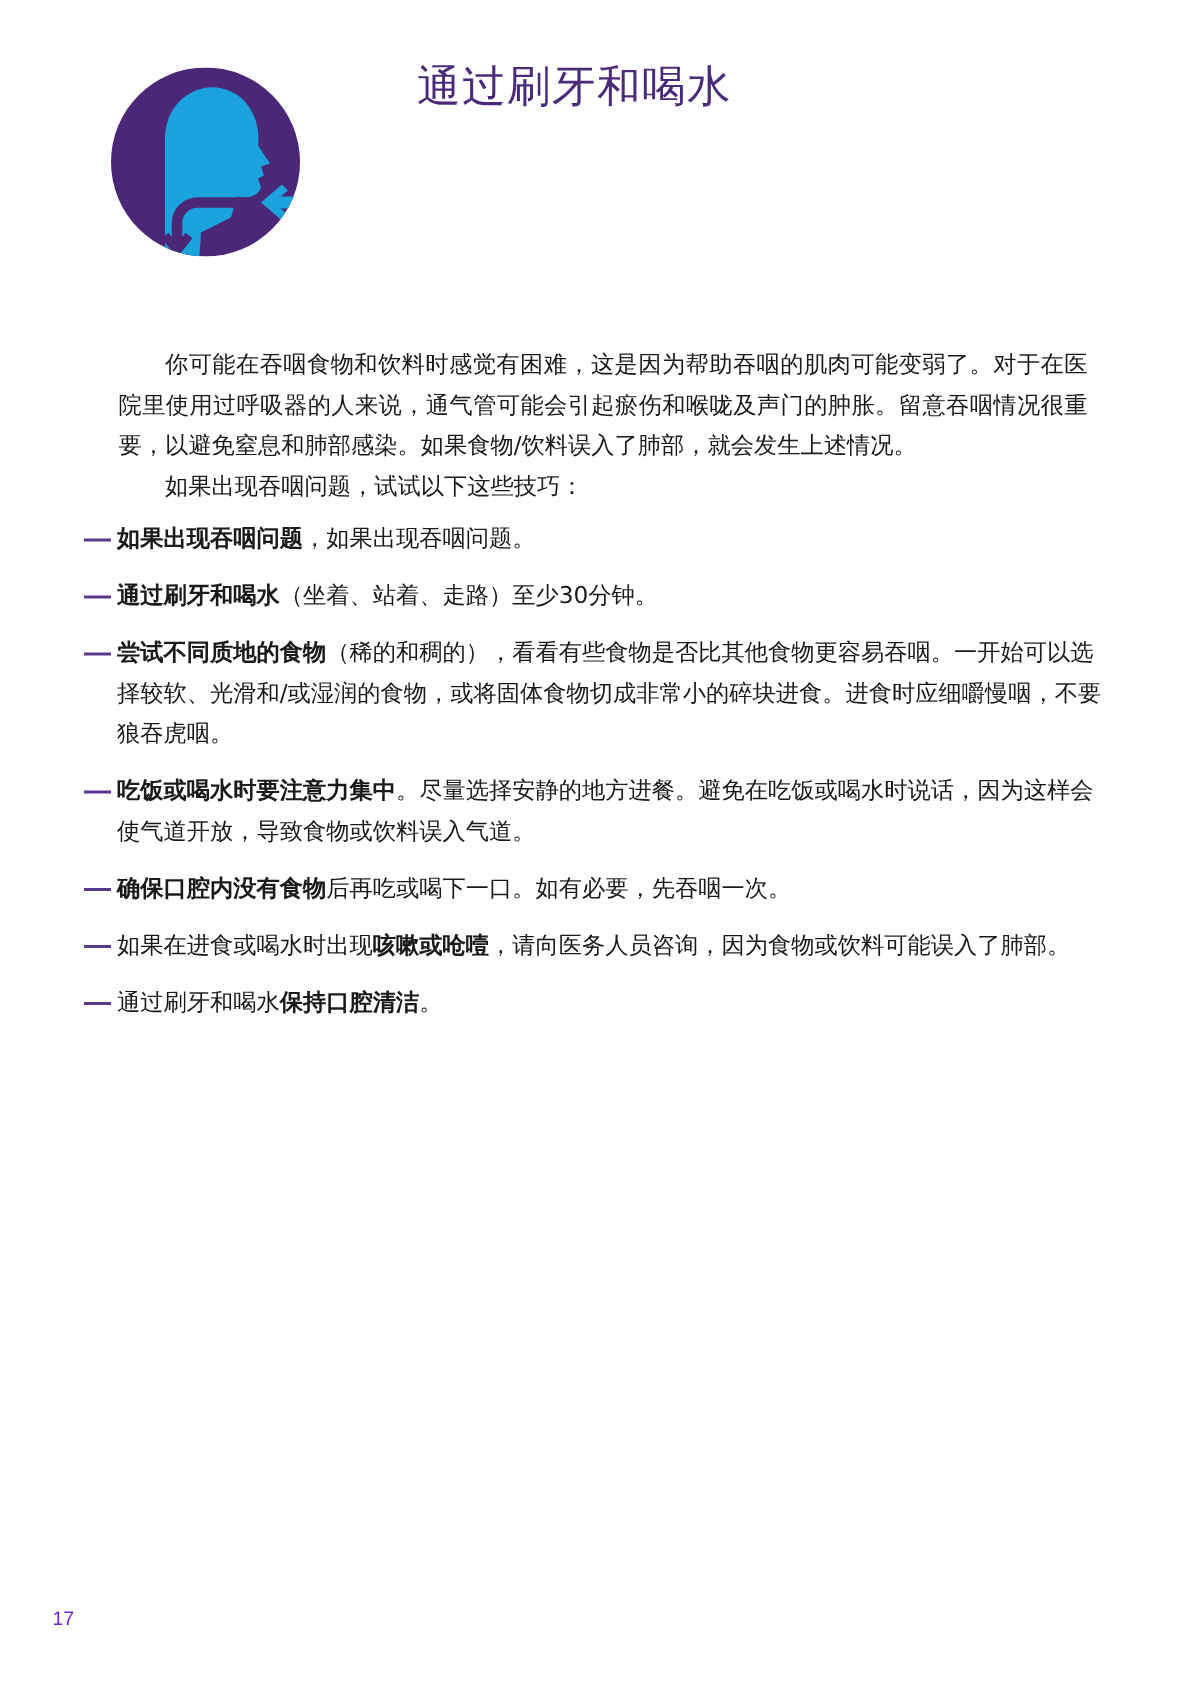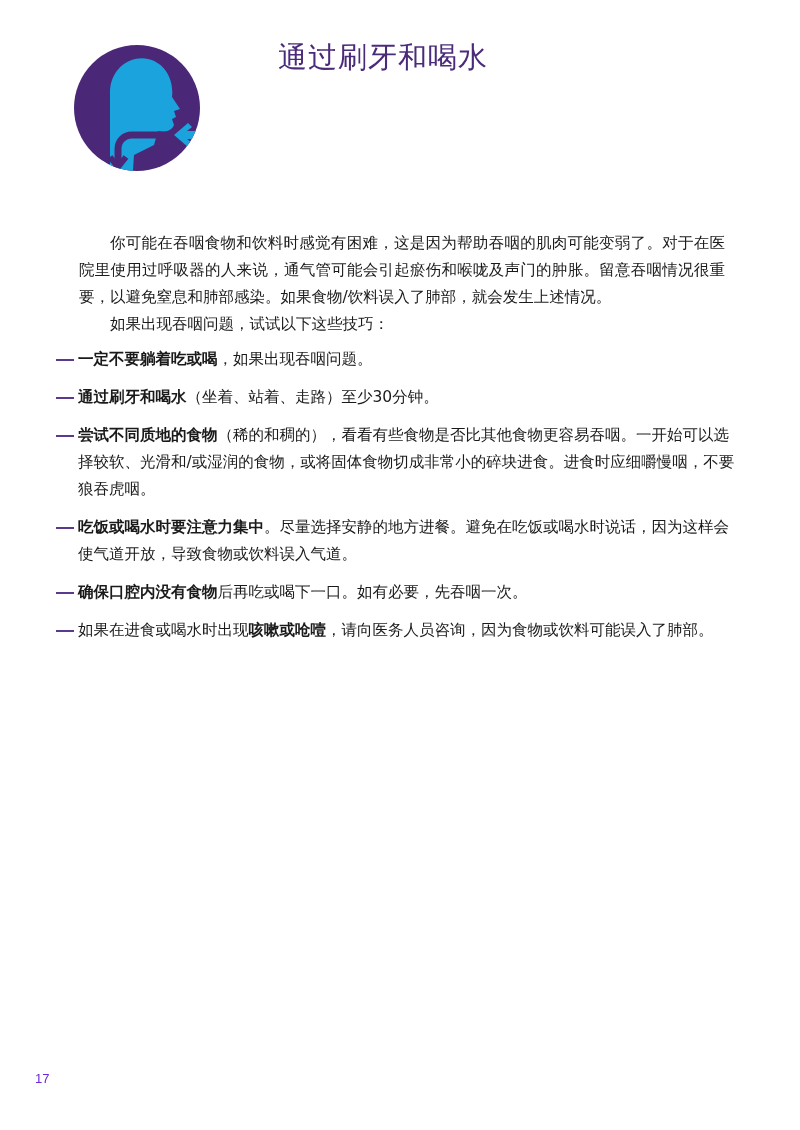--- a/index.html
+++ b/index.html
@@ -55,21 +55,22 @@
   </g>
 </svg>
 
 <div class="page-title">通过刷牙和喝水</div>
 
 <p class="intro">你可能在吞咽食物和饮料时感觉有困难，这是因为帮助吞咽的肌肉可能变弱了。对于在医院里使用过呼吸器的人来说，通气管可能会引起瘀伤和喉咙及声门的肿胀。留意吞咽情况很重要，以避免窒息和肺部感染。如果食物/饮料误入了肺部，就会发生上述情况。</p>
 
 <div class="lead">如果出现吞咽问题，试试以下这些技巧：</div>
 
 <ul class="tips">
-  <li class="tip"><span class="dash"></span><span class="b">一定不要躺着吃或喝</span><span>，如果出现吞咽问题。</span></li>
+  <li class="tip"><span class="dash"></span><span class="b">如果出现吞咽问题</span><span>，如果出现吞咽问题。</span></li>
   <li class="tip"><span class="dash"></span><span class="b">通过刷牙和喝水</span><span>（坐着、站着、走路）至少30分钟。</span></li>
   <li class="tip"><span class="dash"></span><span class="b">尝试不同质地的食物</span><span>（稀的和稠的），看看有些食物是否比其他食物更容易吞咽。一开始可以选择较软、光滑和/或湿润的食物，或将固体食物切成非常小的碎块进食。进食时应细嚼慢咽，不要狼吞虎咽。</span></li>
   <li class="tip"><span class="dash"></span><span class="b">吃饭或喝水时要注意力集中</span><span>。尽量选择安静的地方进餐。避免在吃饭或喝水时说话，因为这样会使气道开放，导致食物或饮料误入气道。</span></li>
   <li class="tip"><span class="dash"></span><span class="b">确保口腔内没有食物</span><span>后再吃或喝下一口。如有必要，先吞咽一次。</span></li>
   <li class="tip"><span class="dash"></span><span>如果在进食或喝水时出现</span><span class="b">咳嗽或呛噎</span><span>，请向医务人员咨询，因为食物或饮料可能误入了肺部。</span></li>
+  <li class="tip"><span class="dash"></span><span>通过刷牙和喝水</span><span class="b">保持口腔清洁</span><span>。</span></li>
 </ul>
 
 <div class="page-number">17</div>
 
 </body></html>

